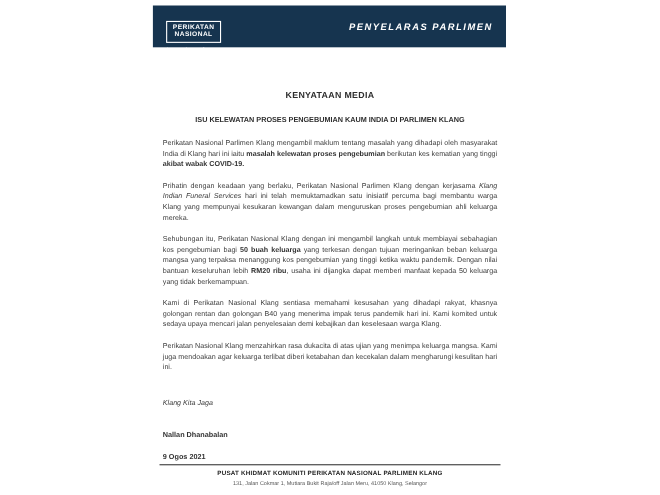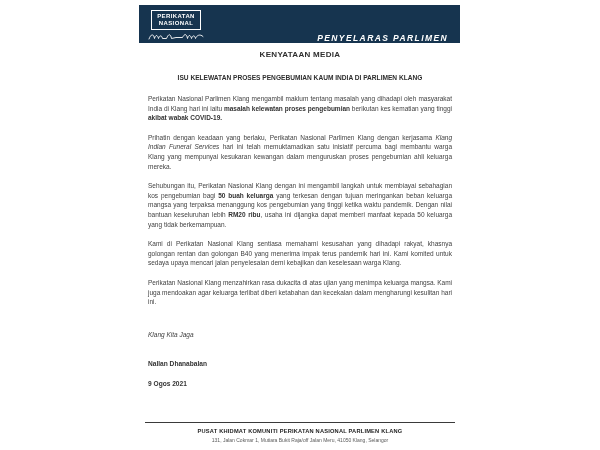--- a/index.html
+++ b/index.html
@@ -2,36 +2,36 @@
 <html><head>
 <meta charset="utf-8">
 <style>
   html,body { margin:0; padding:0; background:#ffffff; }
   .page {
     position:relative; width:600px; height:450px; background:#ffffff;
     overflow:hidden; font-family:"Liberation Sans", sans-serif;
   }
   .header-bar {
     position:absolute; left:139px; top:5px; width:321px; height:38px;
-    background:#16344F; display:flex; align-items:flex-end;
+    background:#16344F; display:flex; align-items:flex-start;
     justify-content:space-between; padding:12px 12px 0 8px; box-sizing:border-box;
   }
   .logo { display:flex; flex-direction:column; align-items:center; margin-top:2px; }
   .logo-box {
     border:1px solid #ffffff; padding:2px 5px 2px 5px; text-align:center;
     color:#ffffff; font-weight:bold; font-size:6px; line-height:7px;
     letter-spacing:0.4px; display:flex; flex-direction:column;
   }
   .logo-script { margin-top:1px; }
   .header-right {
     color:#ffffff; font-weight:bold; font-style:italic; font-size:8.5px;
     letter-spacing:1.4px; margin-top:2px;
   }
   .content {
-    position:absolute; left:148px; top:50px; width:304px; color:#3f3f3f;
+    position:absolute; left:148px; top:82px; width:304px; color:#3f3f3f;
   }
   .doc-title {
     text-align:center; font-weight:bold; font-size:8px; color:#2e2e2e;
     letter-spacing:0.3px; margin-bottom:15px;
   }
   .doc-subtitle {
     text-align:center; font-weight:bold; font-size:6.6px; color:#2e2e2e;
     margin-bottom:13px;
   }
   .content p {

